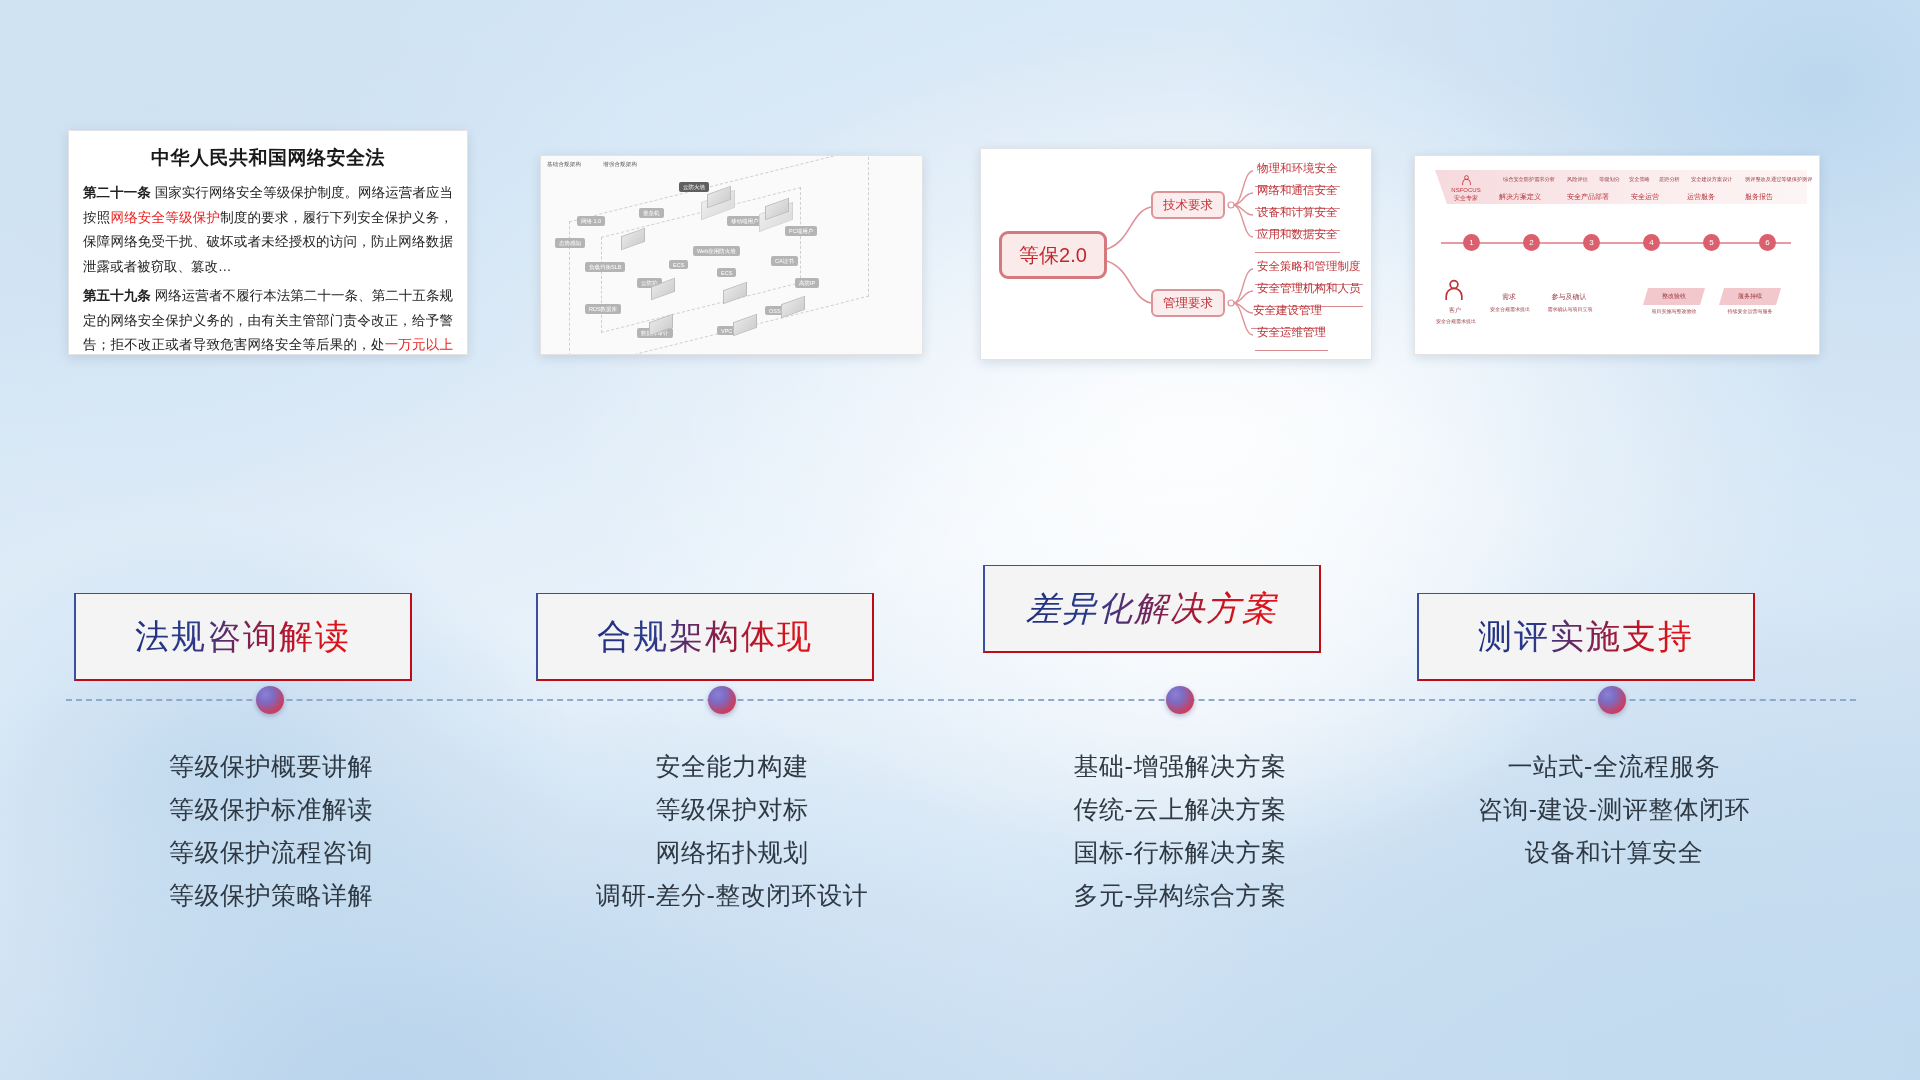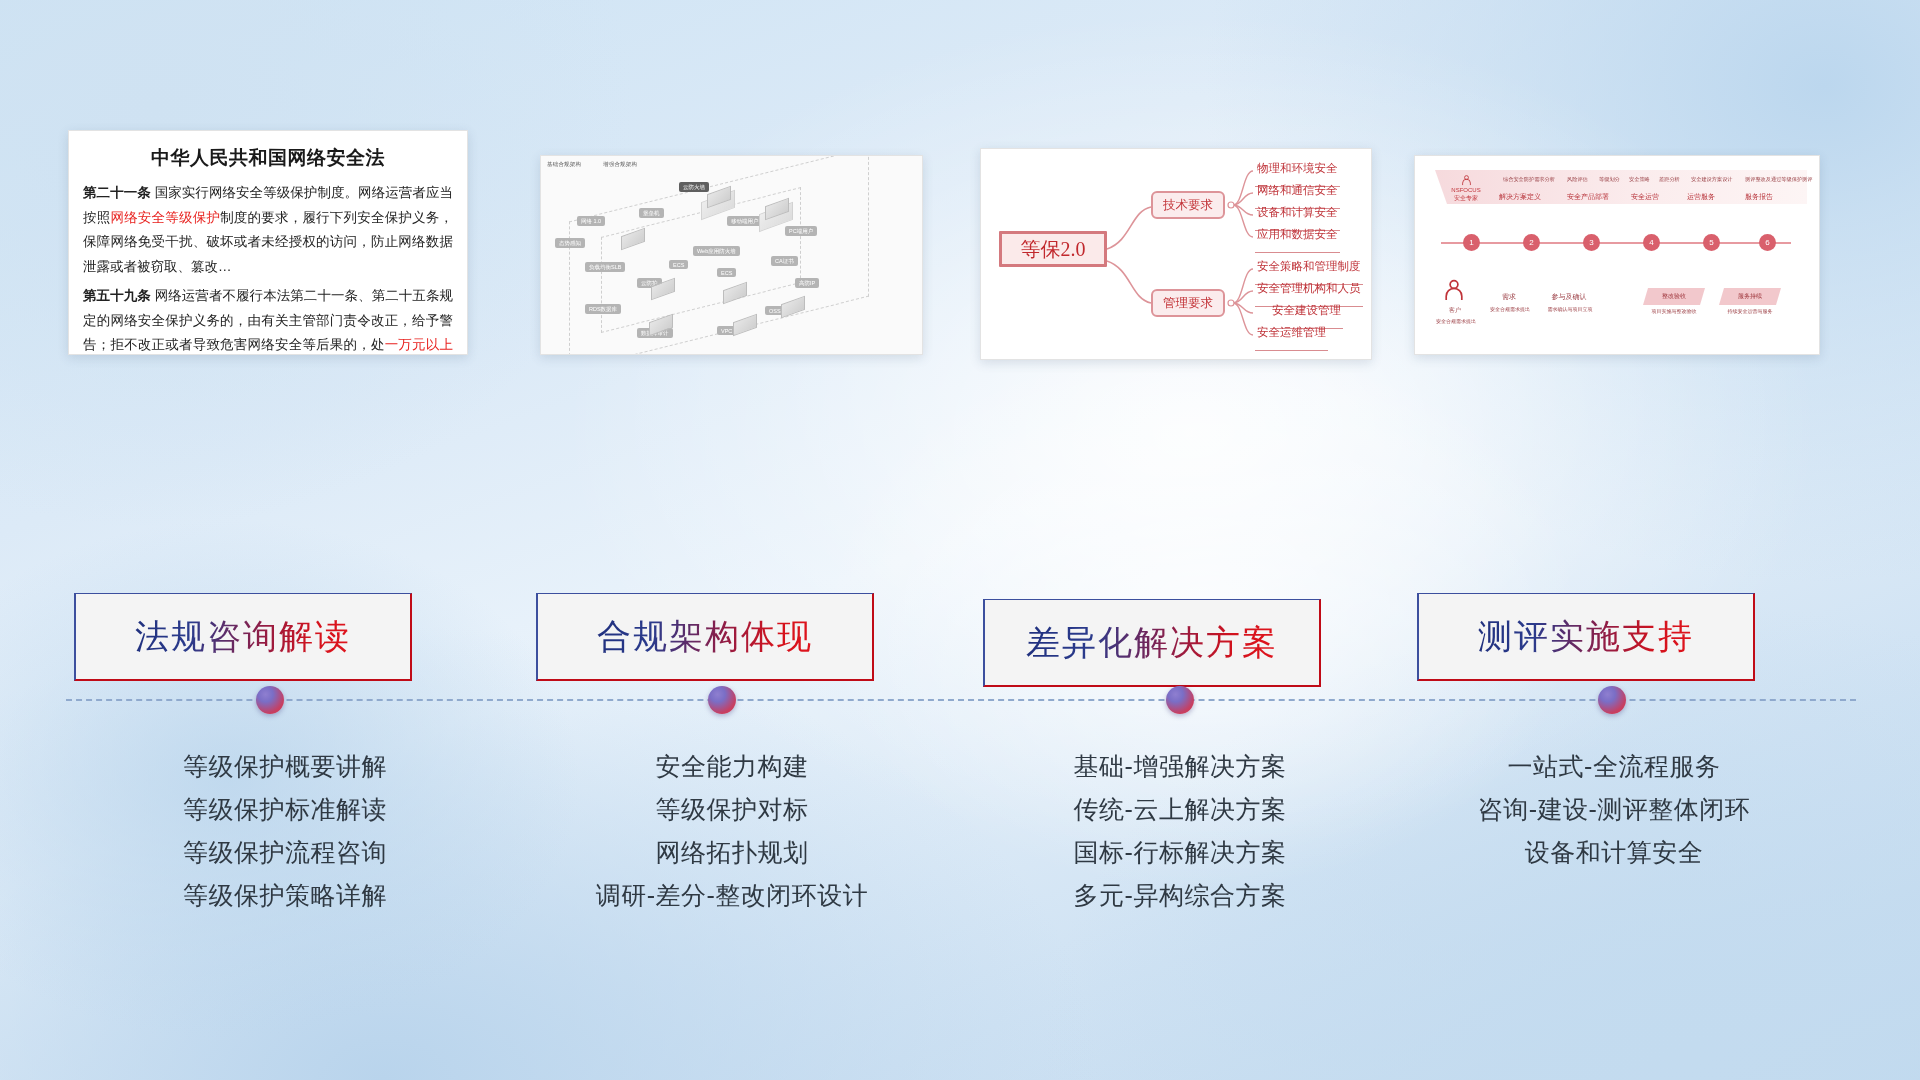--- a/index.html
+++ b/index.html
@@ -71,24 +71,24 @@
   .pill {
     position: absolute; background: #8d8d8d; color: #fff; font-size: 5.5px;
     padding: 1.5px 4px; border-radius: 2px; white-space: nowrap;
   }
   .pill-lt { background: #b4b4b4; }
   .dash-zone { position: absolute; border: .8px dashed #cfcfcf; }
 
   
   .mm { position: relative; width: 100%; height: 100%; background: #fff; }
   .mm-root {
-    position: absolute; left: 18px; top: 82px; width: 108px; height: 36px;
-    border: 3px solid #d4797e; border-radius: 1px; background: #fbeaea;
+    position: absolute; left: 18px; top: 82px; width: 108px; height: 48px;
+    border: 3px solid #d4797e; border-radius: 9px; background: #fbeaea;
     display: flex; align-items: center; justify-content: center;
-    font-size: 20px; color: #c1282d; font-family: Liberation Serif, serif;
+    font-size: 20px; color: #c1282d; font-family: Liberation Sans, sans-serif;
   }
   .mm-mid {
     position: absolute; width: 74px; height: 28px;
     border: 2px solid #dd9499; border-radius: 6px; background: #fbeced;
     display: flex; align-items: center; justify-content: center;
     font-size: 12.5px; color: #c3353a; font-family: "DejaVu Serif", "Liberation Serif", serif;
   }
   #mm-tech { left: 170px; top: 42px; }
   #mm-mgmt { left: 170px; top: 140px; }
   .mm-leaf {
@@ -136,21 +136,21 @@
     display: flex; align-items: center; justify-content: center; margin-top: 45px;
   }
   .banner-text {
     font-size: 34px; letter-spacing: 2px;
     background: linear-gradient(95deg, #20307e 0%, #2b3b8c 26%, #8f1d46 58%, #d3121c 82%, #e0141d 100%);
     -webkit-background-clip: text; background-clip: text; color: transparent;
     font-family: "Liberation Sans","DejaVu Sans",sans-serif;
   }
   #banner-1 { left: 74px;   top: 548px; }
   #banner-2 { left: 536px;  top: 548px; }
-  #banner-3 { left: 983px;  top: 554px; }
+  #banner-3 { left: 983px;  top: 520px; font-style: italic; }
   #banner-4 { left: 1417px; top: 548px; }
 
   
   #timeline {
     position: absolute; left: 66px; top: 699px; width: 1790px; height: 2px;
     border-top: 2px dashed #8fa9cd;
   }
   .node { position: absolute; width: 28px; height: 28px; }
   .node .shadow {
     position: absolute; left: 0; top: 0; width: 28px; height: 28px; border-radius: 50%;
@@ -161,21 +161,21 @@
   #node-2 { left: 708px;  top: 686px; }
   #node-3 { left: 1166px; top: 686px; }
   #node-4 { left: 1598px; top: 686px; }
 
   
   .list { position: absolute; top: 745px; width: 400px; text-align: center; }
   .list div {
     font-size: 25px; color: #2f3943; line-height: 1.72; letter-spacing: .5px;
     font-family: "Liberation Sans","DejaVu Sans",sans-serif;
   }
-  #list-1 { left: 85px; }
+  #list-1 { left: 71px; }
   #list-2 { left: 532px; }
   #list-3 { left: 980px; }
   #list-4 { left: 1414px; }
 </style>
 </head>
 <body>
 
 <div class="glow" id="glow-center"></div>
 <div class="glow" id="glow-left"></div>
 
@@ -248,21 +248,21 @@
       <div class="mm-root">等保2.0</div>
       <div class="mm-mid" id="mm-tech">技术要求</div>
       <div class="mm-mid" id="mm-mgmt">管理要求</div>
 
       <div class="mm-leaf" style="left:274px; top:12px;">物理和环境安全</div>
       <div class="mm-leaf" style="left:274px; top:34px;">网络和通信安全</div>
       <div class="mm-leaf" style="left:274px; top:56px;">设备和计算安全</div>
       <div class="mm-leaf" style="left:274px; top:78px;">应用和数据安全</div>
       <div class="mm-leaf" style="left:274px; top:110px;">安全策略和管理制度</div>
       <div class="mm-leaf" style="left:274px; top:132px;">安全管理机构和人员</div>
-      <div class="mm-leaf" style="left:289px; top:154px;">安全建设管理</div>
+      <div class="mm-leaf" style="left:270px; top:154px;">安全建设管理</div>
       <div class="mm-leaf" style="left:274px; top:176px;">安全运维管理</div>
     </div>
   </div>
 
   <div class="card" id="card-4">
     <div class="rm">
       <div class="rm-band"></div>
       <div class="rm-brand">
         <svg width="13" height="13" viewBox="0 0 20 20">
           <circle cx="10" cy="5.5" r="3" fill="none" stroke="#c0343a" stroke-width="1.3"></circle>

